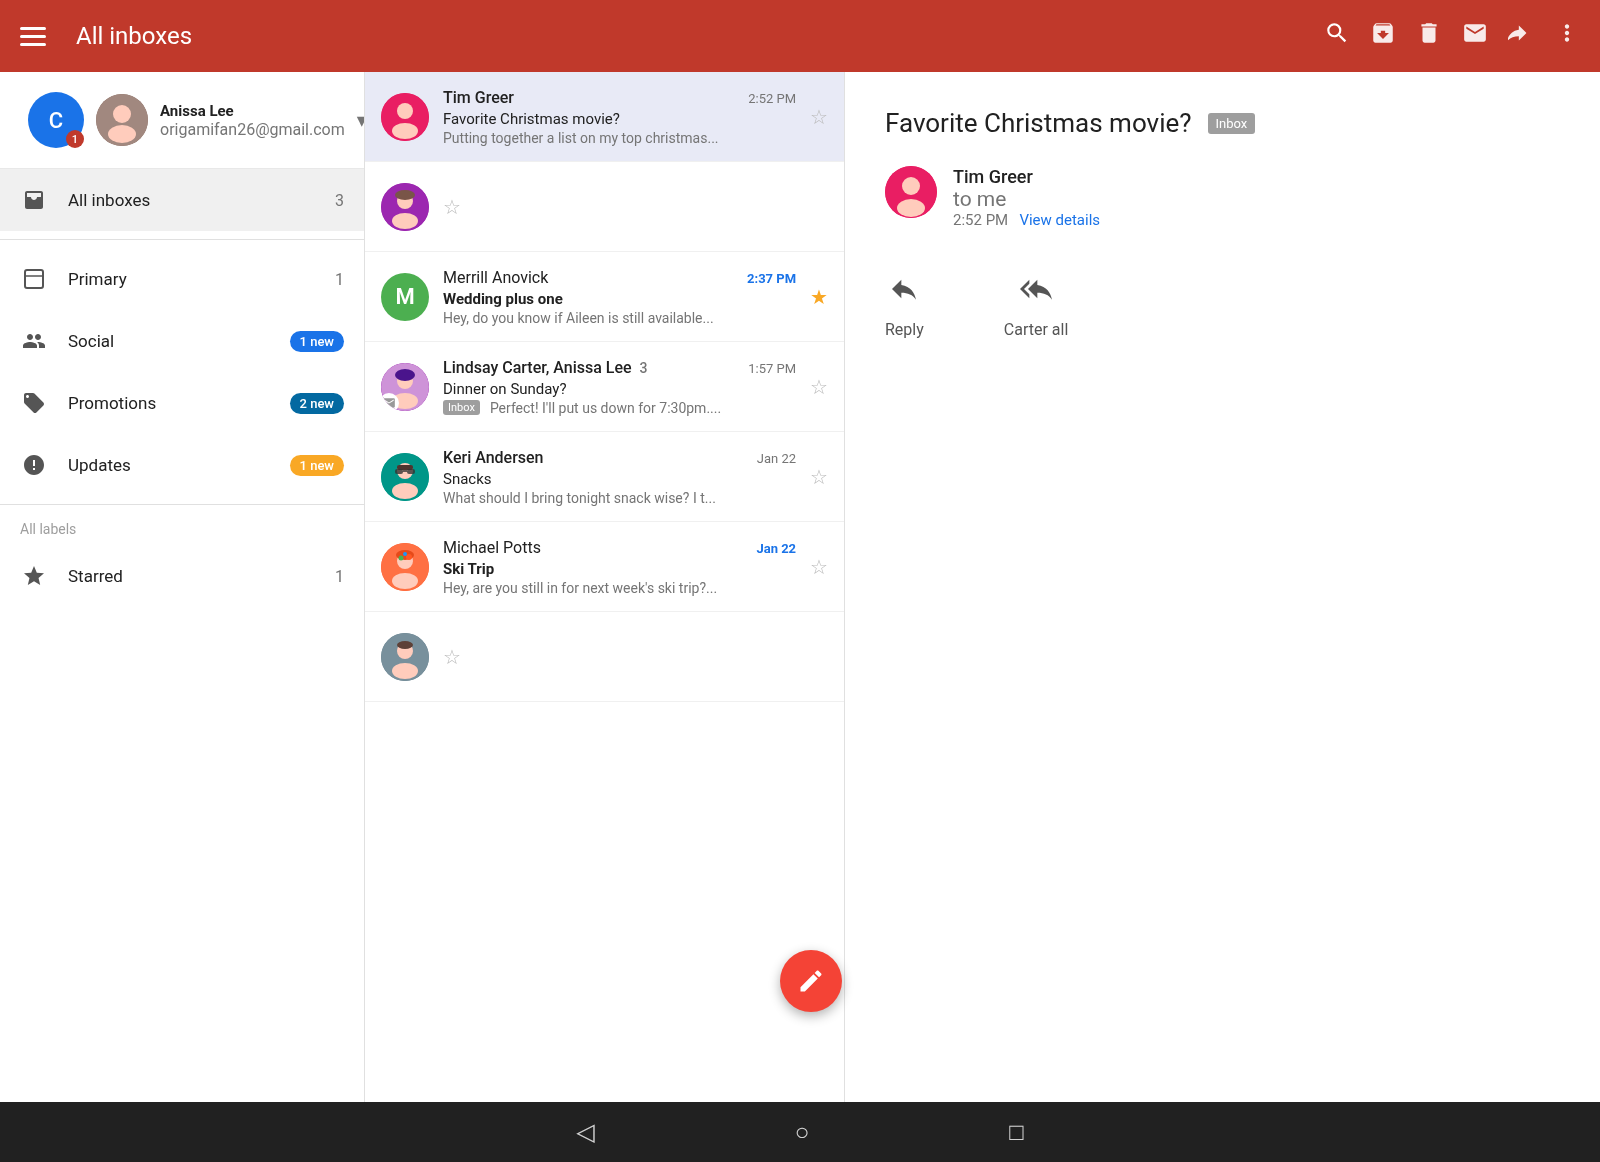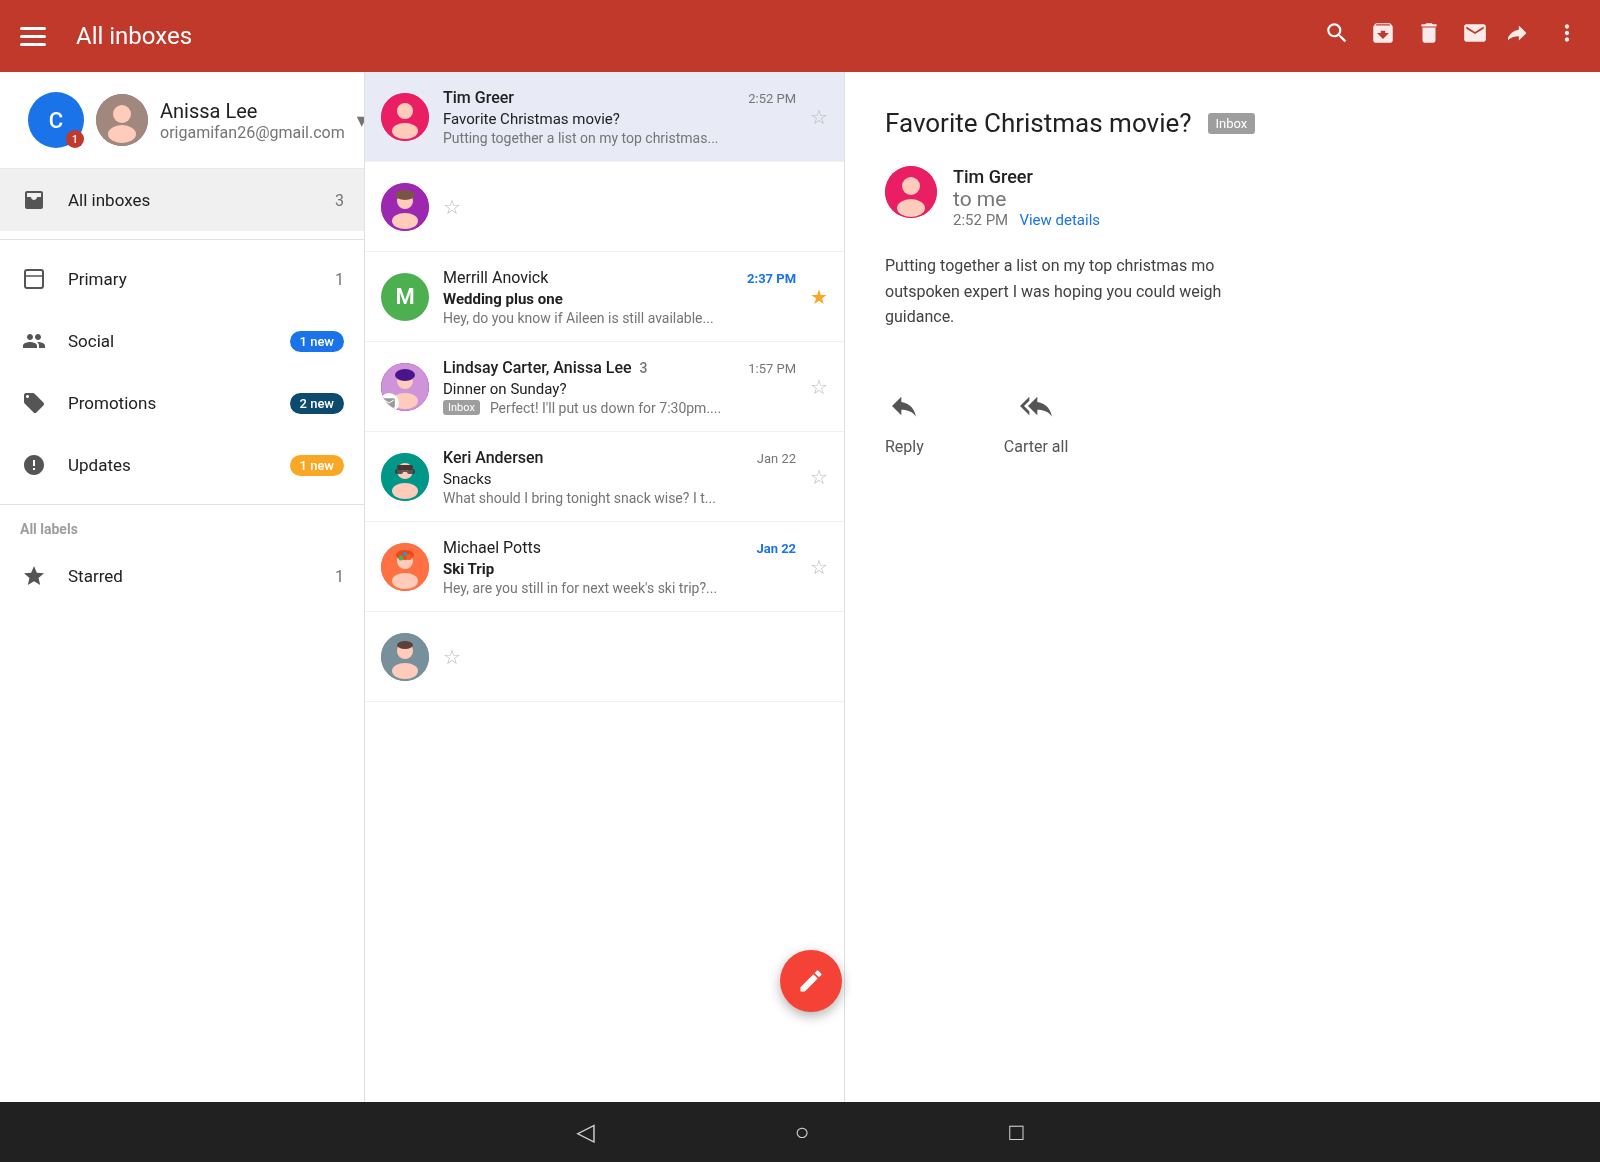--- a/index.html
+++ b/index.html
@@ -55,42 +55,42 @@
       position: absolute; bottom: 0; right: 0;
       background: #c0392b; color: white;
       border-radius: 50%; width: 18px; height: 18px;
       font-size: 11px; display: flex; align-items: center; justify-content: center;
     }
     .avatar-small {
       width: 52px; height: 52px; border-radius: 50%;
       background: #8d6e63; flex-shrink: 0;
       display: flex; align-items: center; justify-content: center; overflow: hidden;
     }
-    .account-name { font-size: 20px; color: #212121; font-weight: 400; }
+    .account-name { font-size: 15px; color: #212121; font-weight: 700; }
     .account-email { font-size: 16px; color: #757575; }
     .dropdown-icon { color: #757575; font-size: 20px; cursor: pointer; }
 
     
     .nav-item {
       display: flex; align-items: center;
       padding: 0 20px;
       height: 62px;
       cursor: pointer;
       gap: 20px;
     }
     .nav-item.active { background: #f0f0f0; }
     .nav-icon { width: 28px; display: flex; align-items: center; justify-content: center; color: #555; flex-shrink: 0; }
     .nav-label { font-size: 17px; color: #212121; flex: 1; }
     .nav-count { font-size: 16px; color: #757575; margin-left: auto; }
     .nav-badge-blue { background: #1a73e8; color: white; border-radius: 12px; padding: 3px 10px; font-size: 13px; font-weight: 500; }
-    .nav-badge-green { background: #0c4a6e; color: white; border-radius: 12px; padding: 3px 10px; font-size: 13px; font-weight: 500; }
+    .nav-badge-green { background: #0369a1; color: white; border-radius: 12px; padding: 3px 10px; font-size: 13px; font-weight: 500; }
     .nav-badge-orange { background: #f9a825; color: white; border-radius: 12px; padding: 3px 10px; font-size: 13px; font-weight: 500; }
 
     .section-divider { border: none; border-top: 1px solid #e0e0e0; margin: 8px 0; }
-    .section-label { padding: 8px 20px; font-size: 14px; color: #9e9e9e; font-weight: 700; text-transform: none; }
+    .section-label { padding: 8px 20px; font-size: 14px; color: #9e9e9e; font-weight: 400; text-transform: none; }
 
     
     .email-list {
       width: 480px;
       flex-shrink: 0;
       background: white;
       border-right: 1px solid #e0e0e0;
       overflow-y: auto;
       display: flex;
       flex-direction: column;
@@ -501,25 +501,20 @@
       <div class="detail-sender-info">
         <div class="detail-sender-name">Tim Greer</div>
         <div class="detail-to">to me</div>
         <div class="detail-time">
           <span>2:52 PM</span>
           &nbsp;
           <span class="detail-view-link">View details</span>
         </div>
       </div>
     </div>
-    <div class="detail-body">
-      Putting together a list on my top christmas mo<br>
-      outspoken expert I was hoping you could weigh<br>
-      guidance.
-    </div>
     <div class="detail-actions">
       <div class="detail-action-btn">
         <span class="detail-action-icon">
           <svg width="32" height="32" viewBox="0 0 24 24" fill="#555">
               <path d="M10 9V5l-7 7 7 7v-4.1c5 0 8.5 1.6 11 5.1-1-5-4-10-11-11z"></path>
             </svg>
         </span>
         <span class="detail-action-label">Reply</span>
       </div>
       <div class="detail-action-btn">

